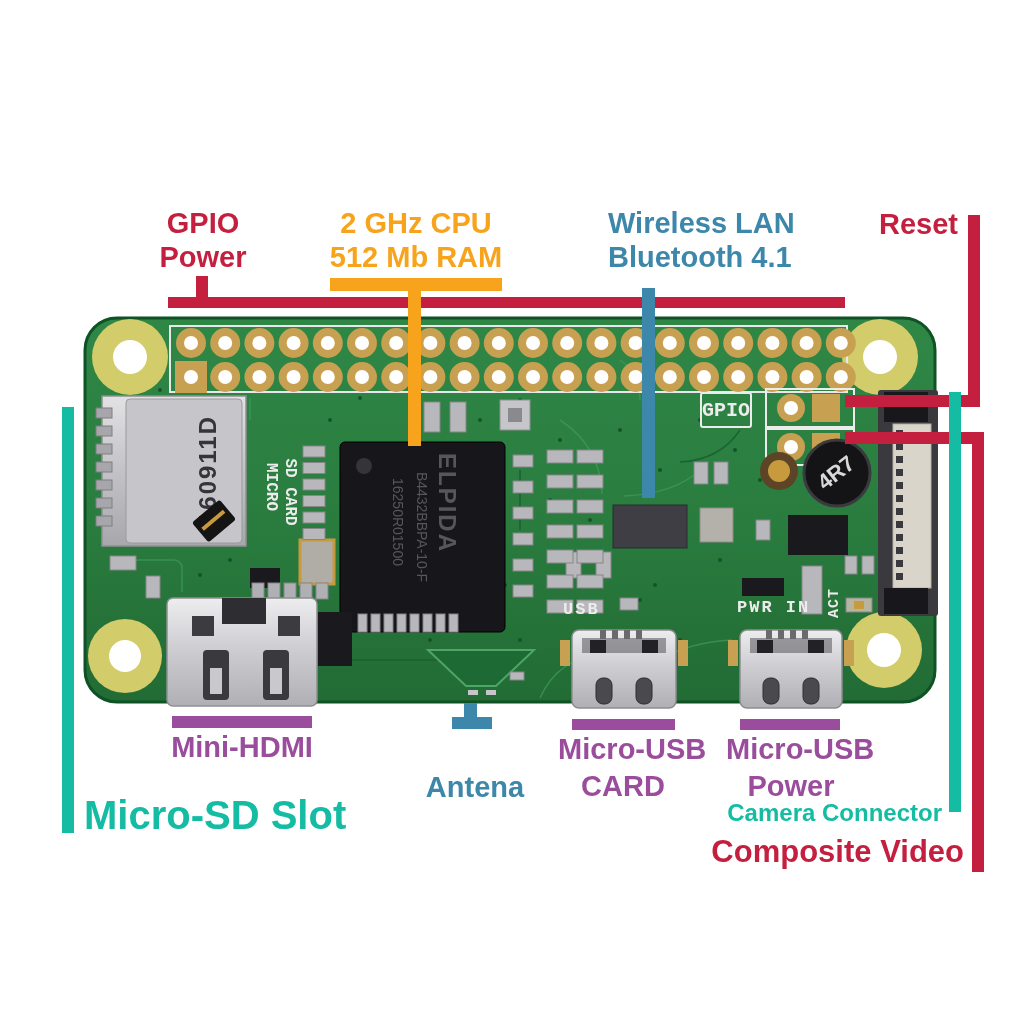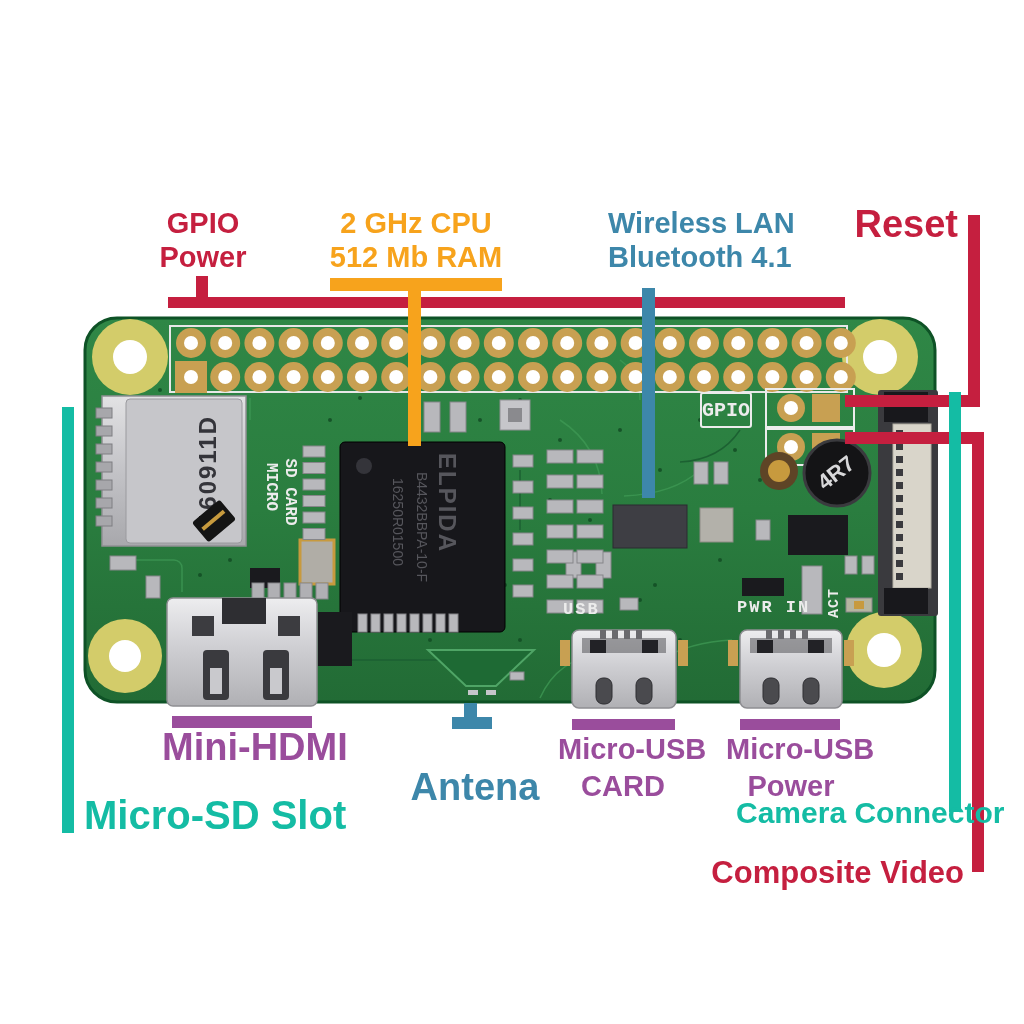--- a/index.html
+++ b/index.html
@@ -14,21 +14,21 @@
   .bg-purple{background:var(--purple);}
   .bg-teal{background:var(--teal);}
   .lbl{position:absolute;z-index:4;font-weight:bold;white-space:nowrap;}
   .lbl div{white-space:nowrap;}
   .c-red{color:var(--red);}
   .c-orange{color:var(--orange);}
   .c-blue{color:var(--blue);}
   .c-purple{color:var(--purple);}
   .c-teal{color:var(--teal);}
   .two{font-size:29px;line-height:34px;text-align:center;}
-  .one{font-size:38px;line-height:32px;}
+  .one{font-size:29px;line-height:32px;}
   .silk{font-family:"Liberation Mono",monospace;font-weight:bold;fill:#ececec;}
   .chiptxt{fill:#56565c;font-family:"Liberation Sans",sans-serif;}
   .smd{fill:#b8b8bc;stroke:#86868a;stroke-width:1;}
 </style>
 </head>
 <body>
 
 <div id="stage">
 
   <svg id="boardsvg" width="1024" height="1024" viewBox="0 0 1024 1024">
@@ -421,15 +421,15 @@
   <div class="lbl one c-blue" style="left:410px;top:771px;width:130px;text-align:center;">Antena</div>
   <div class="lbl two c-purple" style="left:558px;top:731px;width:130px;line-height:37px;">
     <div>Micro-USB</div>
     <div>CARD</div>
   </div>
   <div class="lbl two c-purple" style="left:726px;top:731px;width:130px;line-height:37px;">
     <div>Micro-USB</div>
     <div>Power</div>
   </div>
   <div class="lbl one c-teal" style="left:84px;top:799px;font-size:40px;">Micro-SD Slot</div>
-  <div class="lbl one c-teal" style="left:700px;top:797px;width:242px;text-align:right;font-size:30px;margin-left:36px;">Camera Connector</div>
-  <div class="lbl one c-red" style="left:700px;top:836px;width:264px;text-align:right;font-size:31px;margin-top:21px;">Composite Video</div>
+  <div class="lbl one c-teal" style="left:700px;top:797px;width:242px;text-align:right;font-size:24px;">Camera Connector</div>
+  <div class="lbl one c-red" style="left:700px;top:836px;width:264px;text-align:right;font-size:31px;">Composite Video</div>
 </div>
 
 </body></html>

